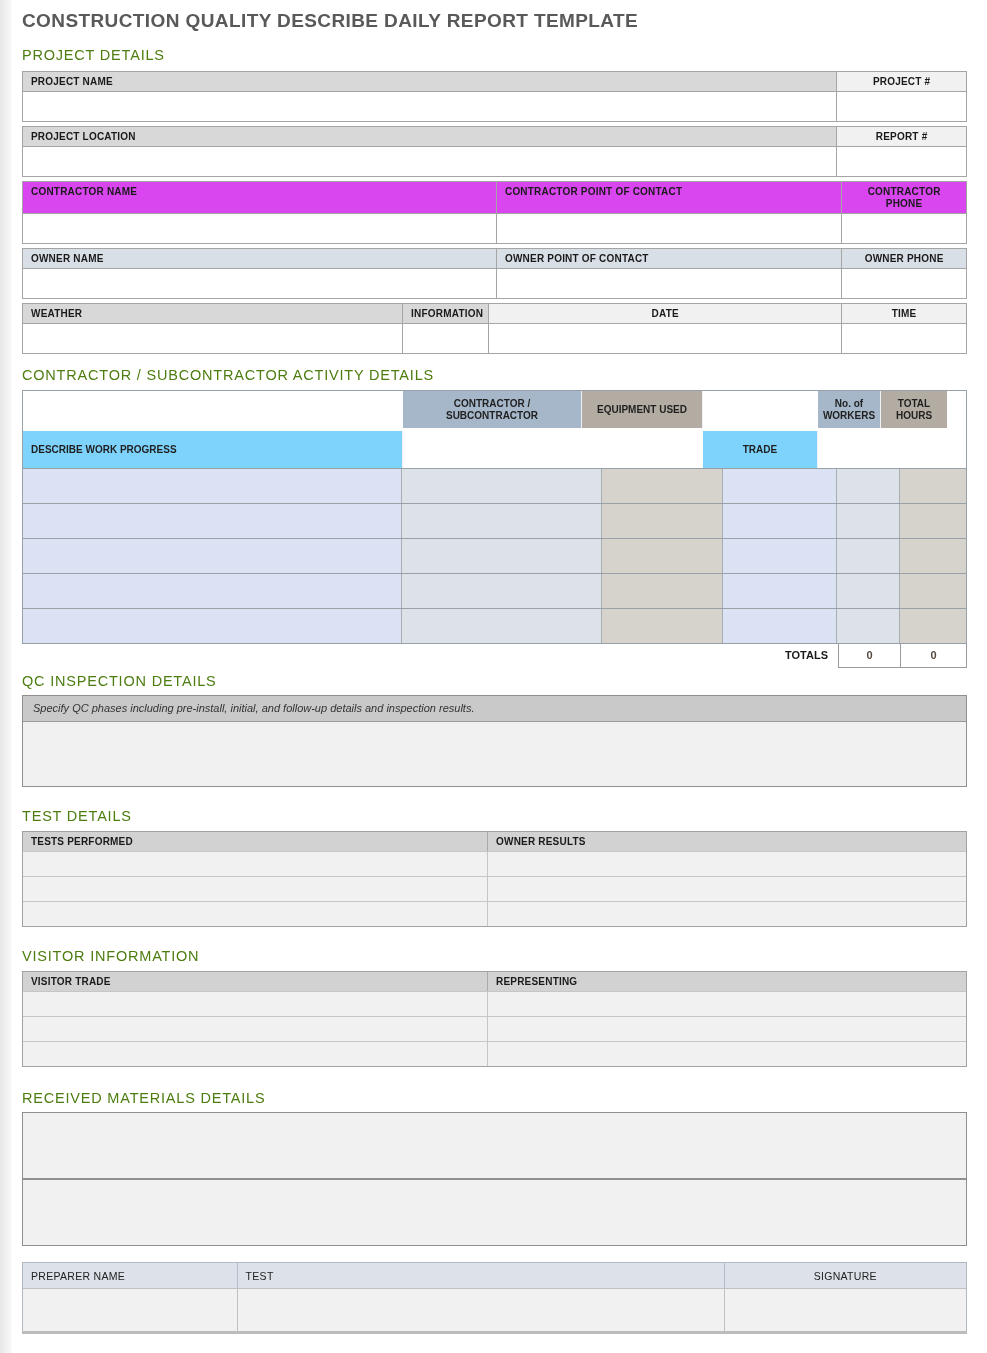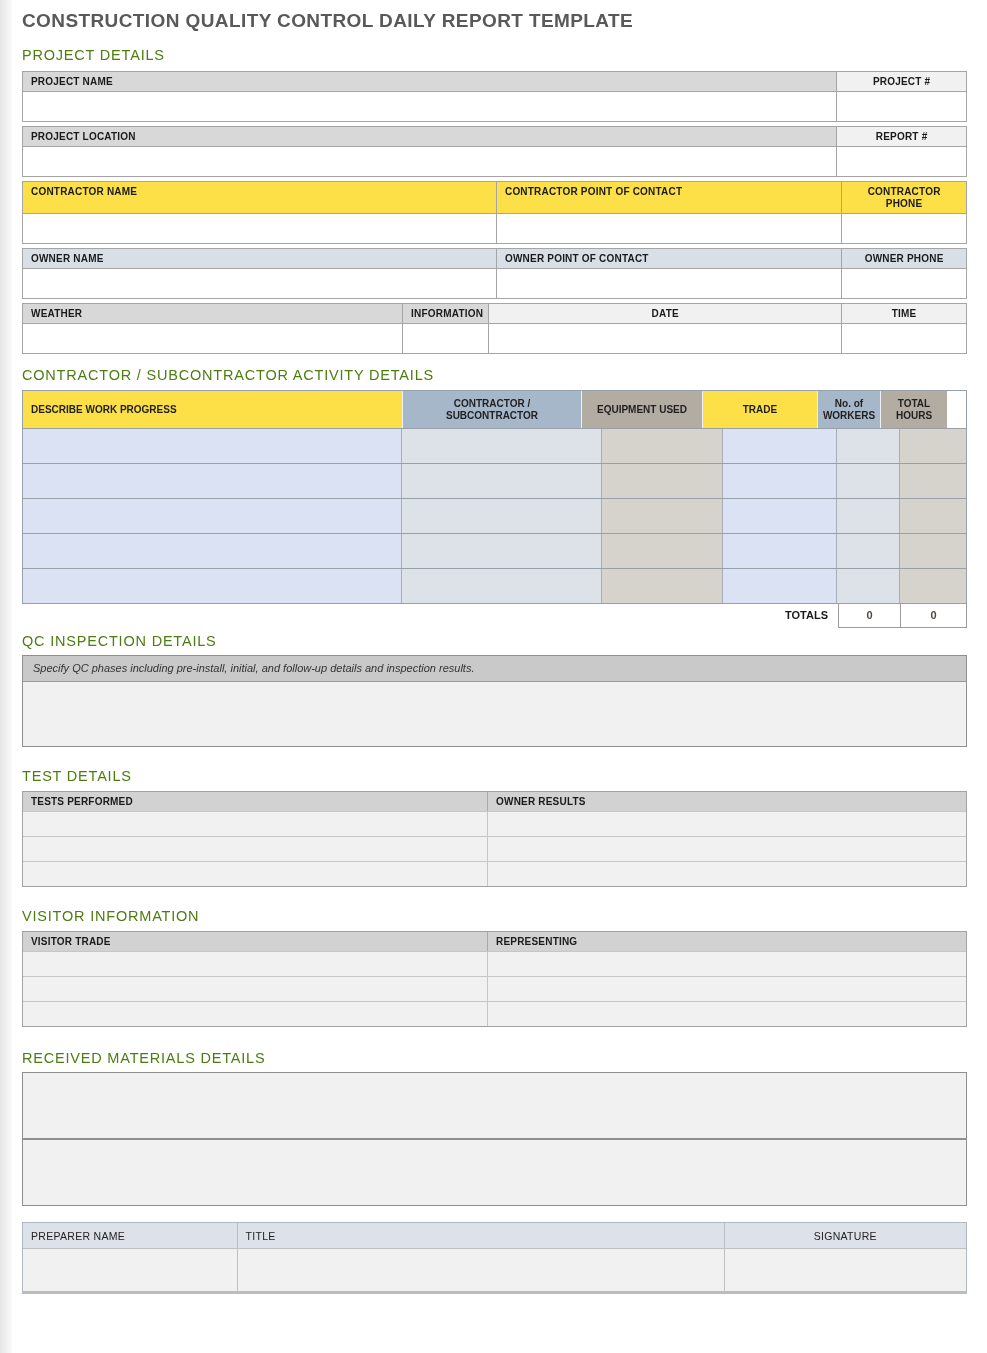--- a/index.html
+++ b/index.html
@@ -19,36 +19,36 @@
   .pd-group { border:1px solid #a5a5a5; margin-bottom:4px; }
   .pd-head { display:flex; }
   .pd-head .cell { font-size:10px; font-weight:bold; color:#1a1a1a; letter-spacing:0.2px;
                    padding:4px 8px 3px; line-height:12px; border-right:1px solid #a5a5a5; }
   .pd-head .cell:last-child { border-right:none; }
   .pd-body { display:flex; border-top:1px solid #a5a5a5; background:#ffffff; height:30px; }
   .pd-body .cell { border-right:1px solid #a5a5a5; height:100%; }
   .pd-body .cell:last-child { border-right:none; }
   .bg-gray   { background:#d8d8d8; }
   .bg-light  { background:#f1f1f1; }
-  .bg-cont   { background:#fde047; }
+  .bg-cont   { background:#d946ef; }
   .bg-owner  { background:#d9dfe7; }
   .t-center  { text-align:center; }
 
   
   .act-table { border:1px solid #98a0a8; margin-bottom:0; }
   .act-head { display:flex; }
   .act-head .cell { height:37px; display:flex; align-items:center; justify-content:center;
                     text-align:center; font-size:10px; font-weight:bold; color:#1f1f1f;
                     line-height:12px; border-right:1px solid #eef0f3; padding:2px 4px; }
   .act-head .cell:first-child { justify-content:flex-start; text-align:left; padding-left:8px; }
   .act-head .cell:last-child { border-right:none; }
   .act-row { display:flex; border-top:1px solid #98a0a8; }
   .act-row .cell { height:34px; border-right:1px solid #a8aeb6; }
   .act-row .cell:last-child { border-right:none; }
-  .col-blue     { background:#fde047; }
+  .col-blue     { background:#7dd3fc;margin-top:40px; }
   .col-grayblue { background:#a6b7c9; }
   .col-taupe    { background:#b3aca3; }
   .cell-blue     { background:#dbe2f3; }
   .cell-grayblue { background:#dce2e8; }
   .cell-taupe    { background:#d6d3cd; }
 
   .totals-row { display:flex; justify-content:flex-end; height:24px; }
   .totals-label { font-size:11px; font-weight:bold; color:#1a1a1a; line-height:23px;
                   padding-right:10px; }
   .totals-cell { width:63px; background:#ffffff; border:1px solid #9b9b9b; border-top:none;
@@ -96,21 +96,21 @@
   .mb-6 { margin-bottom:6px; }
   .mb-5 { margin-bottom:5px; }
 </style>
 </head>
 <body>
 
 <div class="page">
   <div class="edge-shadow"></div>
   <div class="content">
 
-    <div class="doc-title">CONSTRUCTION QUALITY CONTROL DAILY REPORT TEMPLATE</div>
+    <div class="doc-title">CONSTRUCTION QUALITY DESCRIBE DAILY REPORT TEMPLATE</div>
 
     <div class="section-heading">PROJECT DETAILS</div>
 
     <div class="pd-group">
       <div class="pd-head">
         <div class="cell bg-gray" style="width:816px">PROJECT NAME</div>
         <div class="cell bg-light t-center" style="width:129px">PROJECT #</div>
       </div>
       <div class="pd-body">
         <div class="cell" style="width:816px"></div>
@@ -277,21 +277,21 @@
     </div>
 
     <div class="section-heading mt-mat mb-5">RECEIVED MATERIALS DETAILS</div>
     <div class="big-box"></div>
 
     <div class="big-box"></div>
 
     <div class="prep-table mt-prep">
       <div class="prep-head">
         <div class="cell" style="width:215px">PREPARER NAME</div>
-        <div class="cell" style="width:488px">TITLE</div>
+        <div class="cell" style="width:488px">TEST</div>
         <div class="cell t-center" style="width:242px">SIGNATURE</div>
       </div>
       <div class="prep-body">
         <div class="cell" style="width:215px"></div>
         <div class="cell" style="width:488px"></div>
         <div class="cell" style="width:242px"></div>
       </div>
     </div>
 
   </div>

